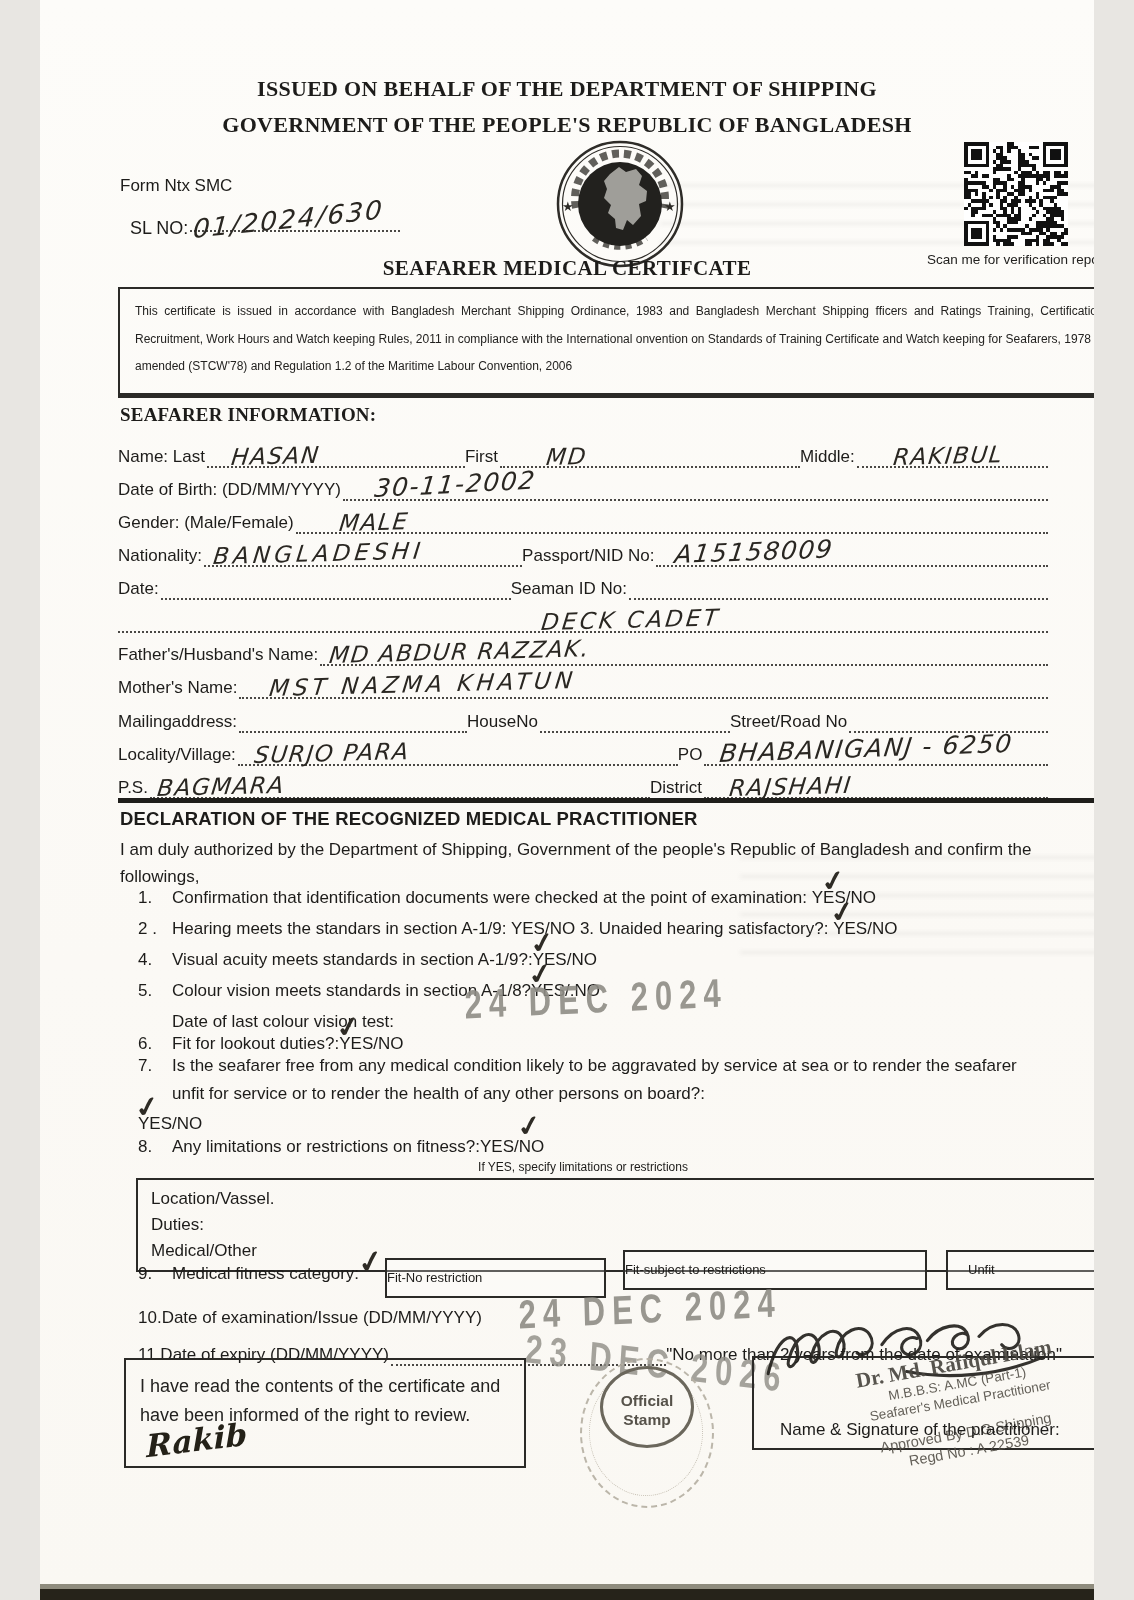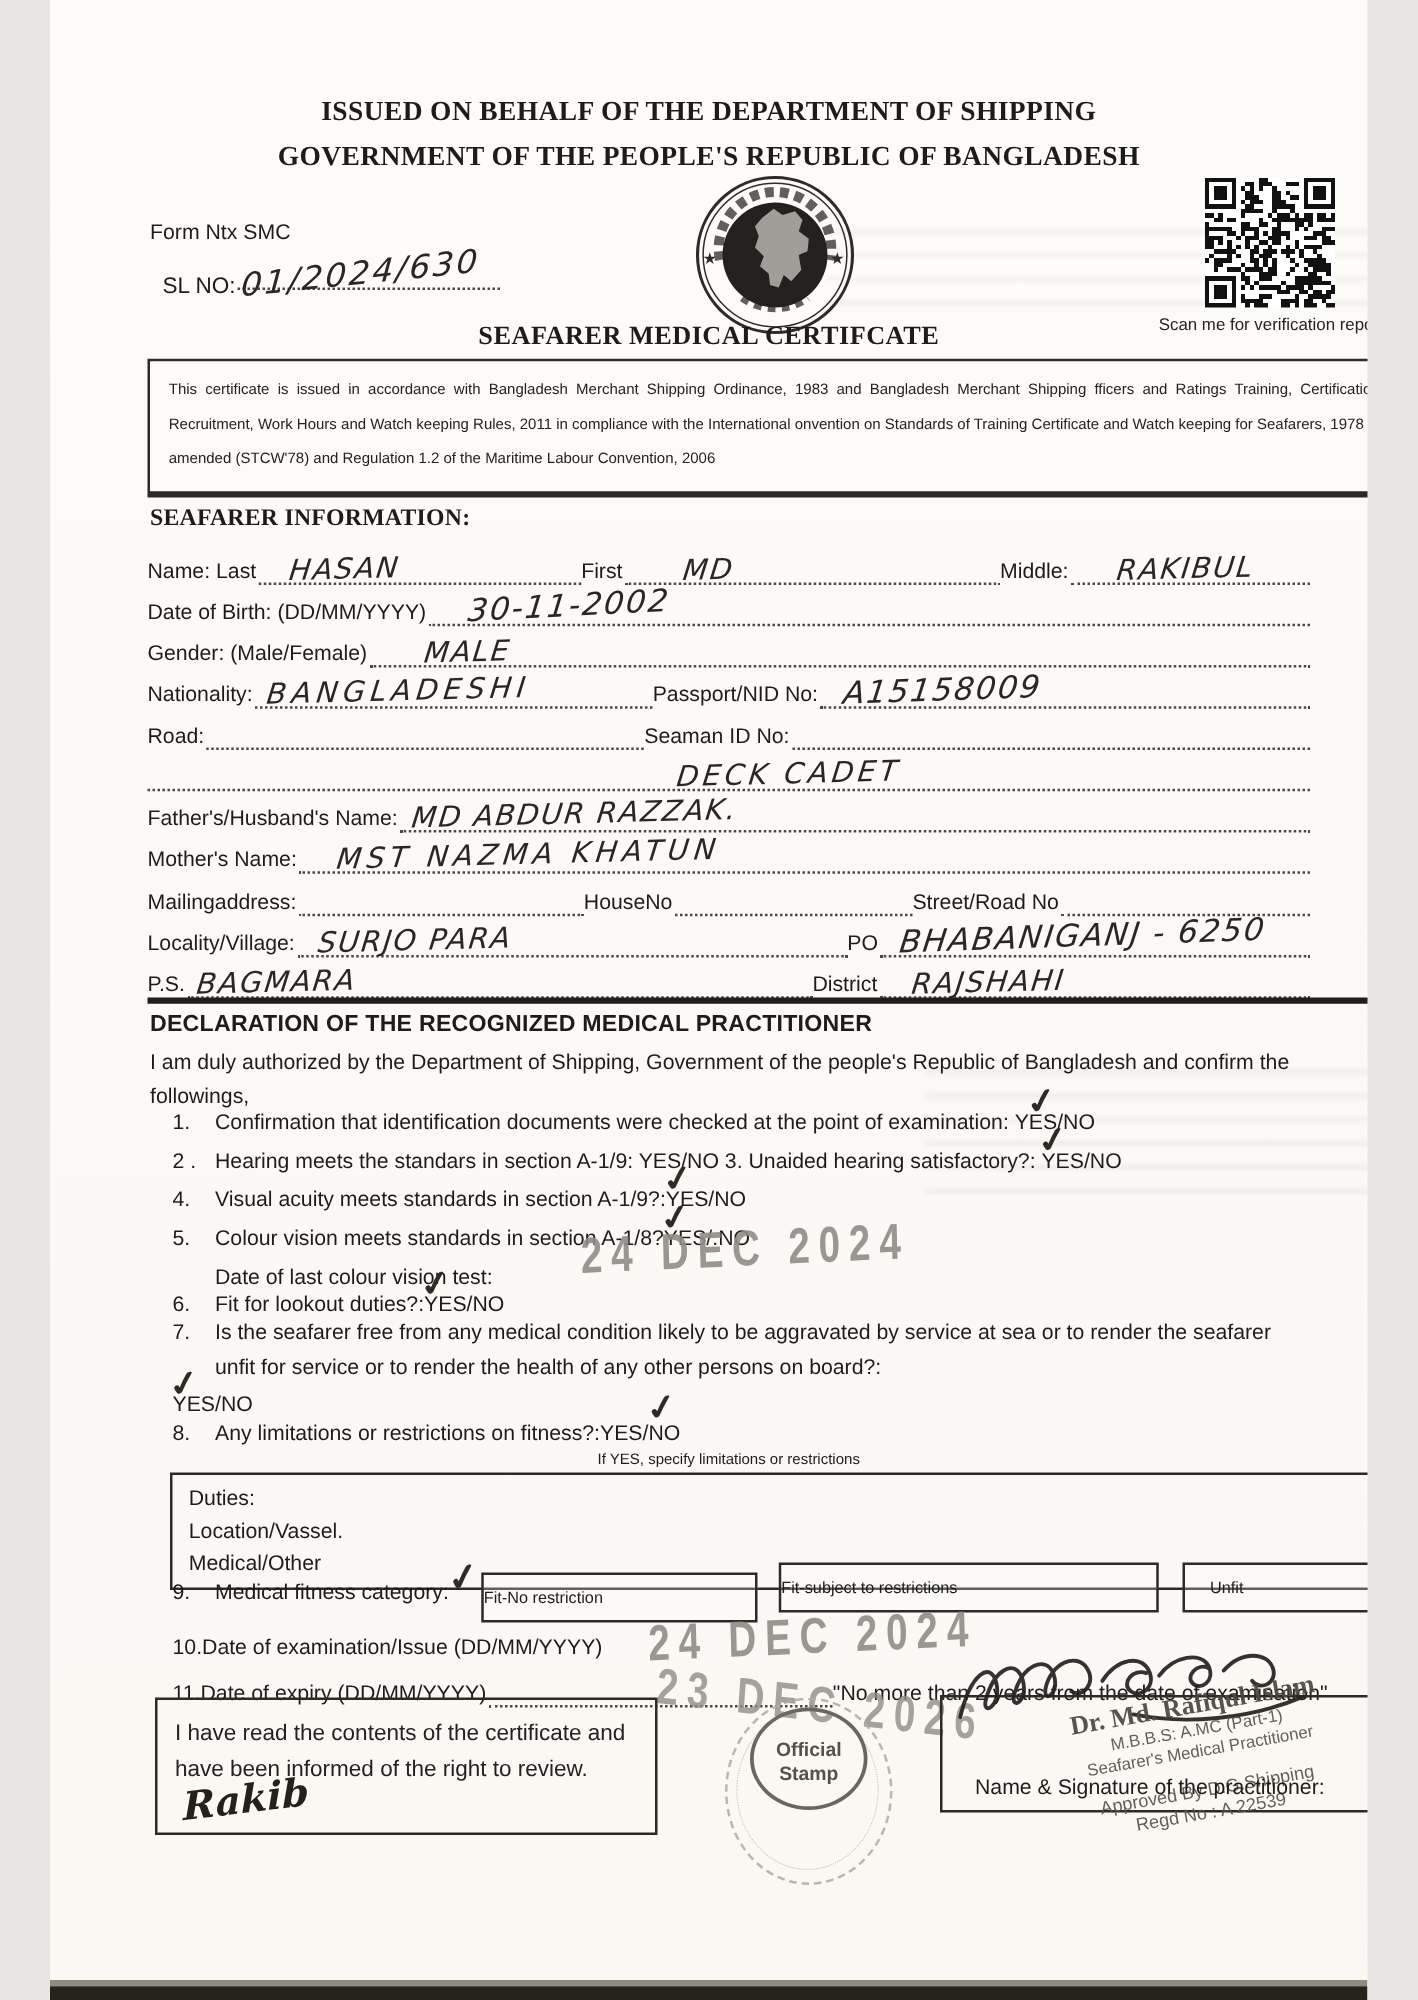--- a/index.html
+++ b/index.html
@@ -473,21 +473,21 @@
   <div class="abs frow" style="top:537px;">
     <span class="lbl">Nationality:</span>
     <span class="dots" style="width:318px;"></span>
     <span class="lbl">Passport/NID No:</span>
     <span class="dots grow"></span>
     <span class="hw" style="left:94px;letter-spacing:4px;">BANGLADESHI</span>
     <span class="hw" style="left:555px;font-size:25px;transform:skewX(-9deg) rotate(-2deg);">A15158009</span>
   </div>
 
   <div class="abs frow" style="top:570px;">
-    <span class="lbl">Road:</span>
+    <span class="lbl">Date:</span>
     <span class="dots" style="width:350px;"></span>
     <span class="lbl">Seaman ID No:</span>
     <span class="dots grow"></span>
   </div>
 
   <div class="abs frow" style="top:603px;">
     <span class="dots grow"></span>
     <span class="hw" style="left:422px;letter-spacing:3px;">DECK CADET</span>
   </div>
 
@@ -566,22 +566,22 @@
     <div style="margin-top:2px;"><span class="yesno"><span>YES/NO</span><span class="tick">✓</span></span></div>
   </div>
 
   <div class="abs ditem" style="top:1133px;">
     <span class="inum">8.</span><span>Any limitations or restrictions on fitness?:</span><span class="yesno"><span>YES/NO</span><span class="tick t-no">✓</span></span>
   </div>
 
   <div class="abs" style="left:78px;top:1160px;right:46px;text-align:center;font-size:12px;">If YES, specify limitations or restrictions</div>
 
   <div class="abs dutiesbox">
+    <div>Location/Vassel.</div>
     <div>Duties:</div>
-    <div>Location/Vassel.</div>
     <div>Medical/Other</div>
   </div>
 
   <div class="abs" style="left:98px;top:1264px;font-size:17px;">
     <span class="inum">9.</span><span>Medical fitness category:</span>
   </div>
   <span class="abs" style="left:318px;top:1244px;font-size:30px;font-weight:bold;color:#2e2b25;transform:rotate(-10deg);">✓</span>
   <div class="abs fitbox" style="left:345px;top:1258px;width:217px;height:36px;line-height:36px;">Fit-No restriction</div>
   <div class="abs fitbox" style="left:583px;top:1250px;width:300px;height:36px;line-height:36px;">Fit-subject to restrictions</div>
   <div class="abs fitbox" style="left:906px;top:1250px;width:205px;height:36px;line-height:36px;padding-left:20px;">Unfit</div>

